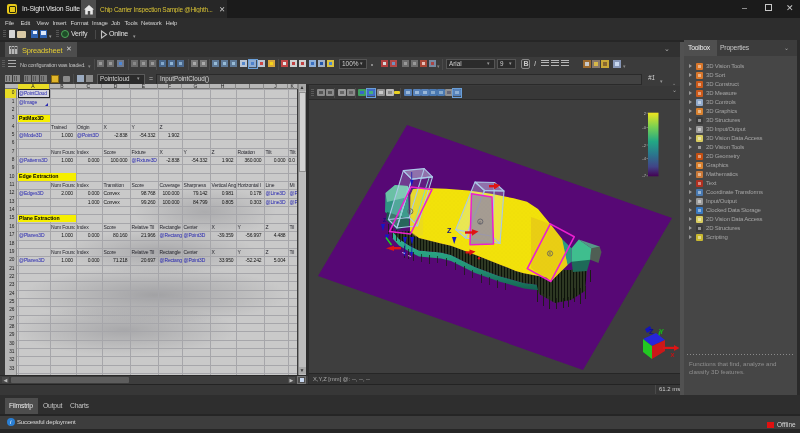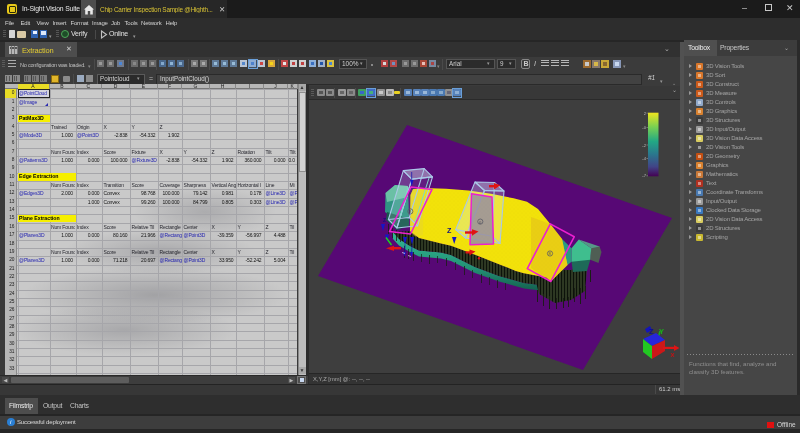--- a/index.html
+++ b/index.html
@@ -49,21 +49,21 @@
       <path d="M1.5 1 L6.5 4.5 L1.5 8 Z" fill="none" stroke="#c0c0c0" stroke-width="1.1"></path>
     </svg>
 <div class="ab" style="left:109px;top:30px;font-size:7px;letter-spacing:-0.2px;color:#e0e0e0;">Online</div>
 <div class="ab" style="left:133px;top:33px;font-size:5px;color:#999;">▾</div>
 <div class="ab" style="left:0;top:40px;width:800px;height:2px;background:#262626;"></div>
 <div class="ab" style="left:0;top:42px;width:680px;height:15px;background:#313131;"></div>
 <div class="ab" style="left:5px;top:42px;width:72px;height:15px;background:#4d4d4d;"></div>
 <div class="ab" style="left:9px;top:45.5px;width:9px;height:8px;background:#b8b8b8;"></div>
 <div class="ab" style="left:10px;top:46.5px;width:7px;height:2px;background:#555;"></div>
 <div class="ab" style="left:9px;top:45.5px;width:9px;height:8px;background:repeating-linear-gradient(90deg,transparent 0,transparent 2px,#777 2px,#777 3px);"></div>
-<div class="ab" style="left:22px;top:45.5px;font-size:7.5px;letter-spacing:-0.2px;color:#e3cb32;">Extraction</div>
+<div class="ab" style="left:22px;top:45.5px;font-size:7.5px;letter-spacing:-0.2px;color:#e3cb32;">Spreadsheet</div>
 <div class="ab" style="left:66px;top:45px;font-size:7px;color:#cfcfcf;">✕</div>
 <div class="ab" style="left:664px;top:45px;font-size:7px;color:#b0b0b0;">⌄</div>
 <div class="ab" style="left:0;top:57px;width:680px;height:15px;background:#3b3b3b;"></div>
 <div class="ab" style="left:2px;top:60px;width:3px;height:8px;background:repeating-linear-gradient(#5a5a5a 0,#5a5a5a 1px,transparent 1px,transparent 2px);"></div>
 <div class="ab" style="left:8px;top:60px;width:8px;height:8px;background:repeating-linear-gradient(#aaa 0,#aaa 1.4px,transparent 1.4px,transparent 3px);"></div>
 <div class="ab" style="left:20px;top:61.5px;font-size:5.5px;letter-spacing:-0.2px;color:#c0c0c0;white-space:nowrap;">No configuration was loaded.</div>
 <div class="ab" style="left:88px;top:63px;font-size:5px;color:#888;">▾</div>
 <div class="ab" style="left:97px;top:60px;width:7px;height:7px;background:#6e6e6e;"></div>
 <div class="ab" style="left:98.8px;top:61.8px;width:3.6px;height:3.6px;background:#9a9a9a;"></div>
 <div class="ab" style="left:107px;top:60px;width:7px;height:7px;background:#6e6e6e;"></div>

